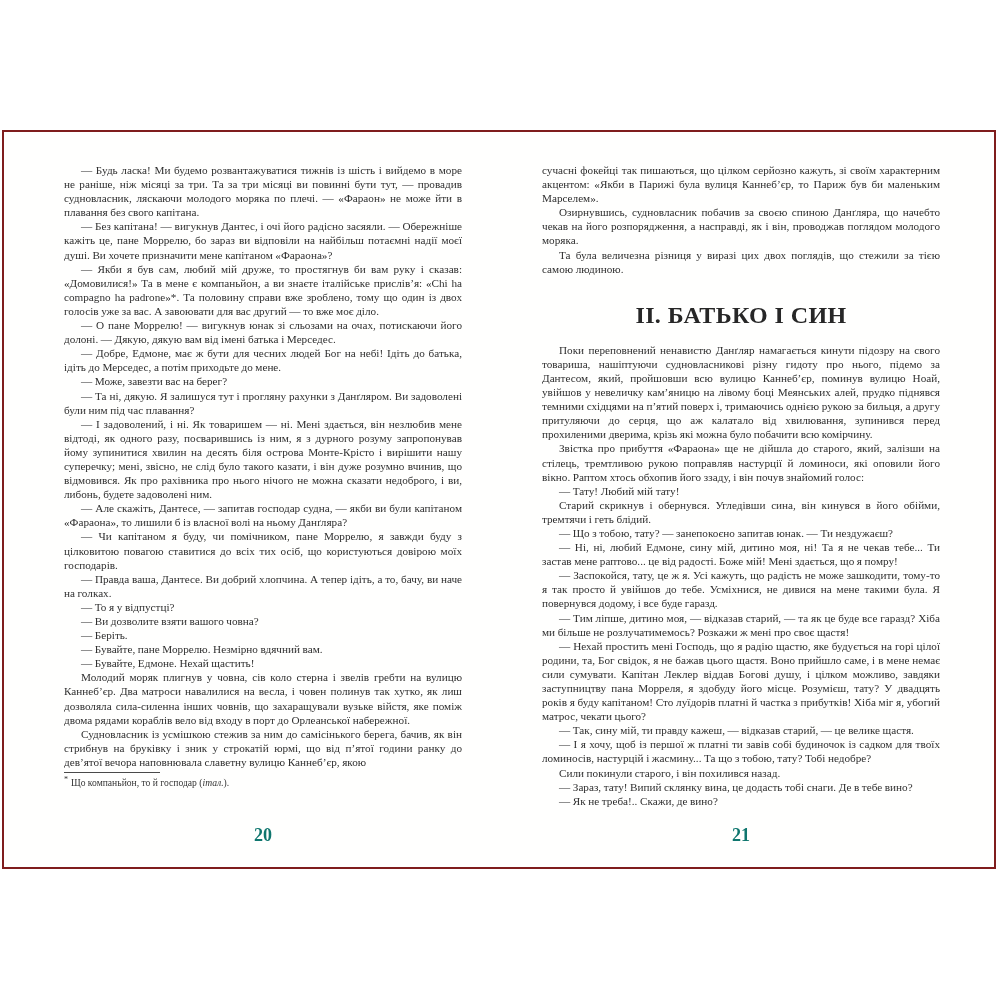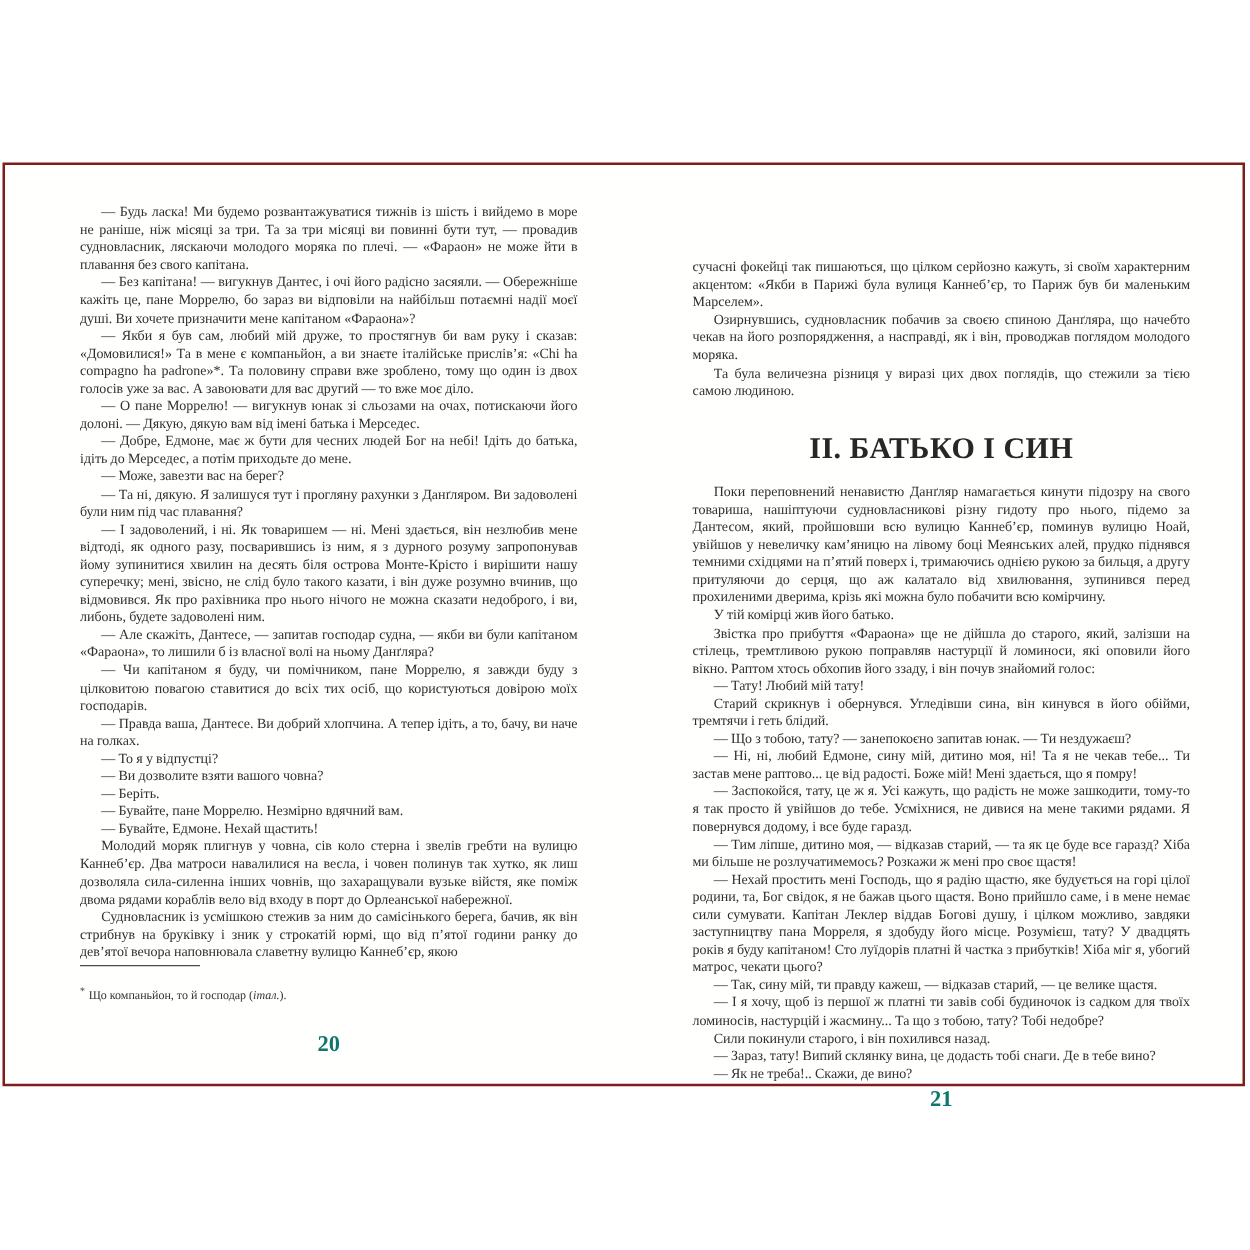--- a/index.html
+++ b/index.html
@@ -20,21 +20,21 @@
     background: #fffffe;
     border: 2px solid #7f1d1d;
   }
   .page {
     position: absolute;
     top: 31px;
     width: 398px;
     height: 696px;
   }
   .page-left  { left: 60px; }
-  .page-right { left: 550px; margin-top: 44px; }
+  .page-right { left: 538px; }
   .body-text {
     font-size: 11.2px;
     line-height: 14.1px;
     color: #2f2f2f;
     text-align: justify;
     hyphens: auto;
     word-spacing: -0.2px;
   }
   .body-text p { margin: 0; text-indent: 17px; }
   .body-text p.no-indent { text-indent: 0; }
@@ -50,21 +50,21 @@
   .footnote-rule {
     width: 96px;
     height: 0;
     border-top: 1px solid #4a4a4a;
     margin-top: 3px;
   }
   .footnote {
     font-size: 9.6px;
     line-height: 12px;
     color: #333333;
-    margin-top: 14px;
+    margin-top: 1px;
   }
   .fn-marker {
     font-size: 8px;
     vertical-align: super;
     margin-right: 3px;
   }
   .fn-italic { font-style: italic; }
   .page-number {
     position: absolute;
     top: 662px;
@@ -112,27 +112,26 @@
 
     <div class="page page-right">
       <div class="body-text">
           <p class="no-indent">сучасні фокейці так пишаються, що цілком серйозно кажуть, зі своїм характерним акцентом: «Якби в Парижі була вулиця Каннеб’єр, то Париж був би маленьким Марселем».</p>
           <p>Озирнувшись, судновласник побачив за своєю спиною Данґляра, що начебто чекав на його розпорядження, а насправді, як і він, проводжав поглядом молодого моряка.</p>
           <p>Та була величезна різниця у виразі цих двох поглядів, що стежили за тією самою людиною.</p>
         </div>
       <h2 class="chapter-heading">ІІ. БАТЬКО І СИН</h2>
       <div class="body-text">
           <p>Поки переповнений ненавистю Данґляр намагається кинути підозру на свого товариша, нашіптуючи судновласникові різну гидоту про нього, підемо за Дантесом, який, пройшовши всю вулицю Каннеб’єр, поминув вулицю Ноай, увійшов у невеличку кам’яницю на лівому боці Меянських алей, прудко піднявся темними східцями на п’ятий поверх і, тримаючись однією рукою за бильця, а другу притуляючи до серця, що аж калатало від хвилювання, зупинився перед прохиленими дверима, крізь які можна було побачити всю комірчину.</p>
-          <p>У тій комірці жив його батько.</p>
           <p>Звістка про прибуття «Фараона» ще не дійшла до старого, який, залізши на стілець, тремтливою рукою поправляв настурції й ломиноси, які оповили його вікно. Раптом хтось обхопив його ззаду, і він почув знайомий голос:</p>
           <p>— Тату! Любий мій тату!</p>
           <p>Старий скрикнув і обернувся. Угледівши сина, він кинувся в його обійми, тремтячи і геть блідий.</p>
           <p>— Що з тобою, тату? — занепокоєно запитав юнак. — Ти нездужаєш?</p>
           <p>— Ні, ні, любий Едмоне, сину мій, дитино моя, ні! Та я не чекав тебе... Ти застав мене раптово... це від радості. Боже мій! Мені здається, що я помру!</p>
-          <p>— Заспокойся, тату, це ж я. Усі кажуть, що радість не може зашкодити, тому-то я так просто й увійшов до тебе. Усміхнися, не дивися на мене такими рядами. Я повернувся додому, і все буде гаразд.</p>
+          <p>— Заспокойся, тату, це ж я. Усі кажуть, що радість не може зашкодити, тому-то я так просто й увійшов до тебе. Усміхнися, не дивися на мене такими була. Я повернувся додому, і все буде гаразд.</p>
           <p>— Тим ліпше, дитино моя, — відказав старий, — та як це буде все гаразд? Хіба ми більше не розлучатимемось? Розкажи ж мені про своє щастя!</p>
           <p>— Нехай простить мені Господь, що я радію щастю, яке будується на горі цілої родини, та, Бог свідок, я не бажав цього щастя. Воно прийшло саме, і в мене немає сили сумувати. Капітан Леклер віддав Богові душу, і цілком можливо, завдяки заступництву пана Морреля, я здобуду його місце. Розумієш, тату? У двадцять років я буду капітаном! Сто луїдорів платні й частка з прибутків! Хіба міг я, убогий матрос, чекати цього?</p>
           <p>— Так, сину мій, ти правду кажеш, — відказав старий, — це велике щастя.</p>
           <p>— І я хочу, щоб із першої ж платні ти завів собі будиночок із садком для твоїх ломиносів, настурцій і жасмину... Та що з тобою, тату? Тобі недобре?</p>
           <p>Сили покинули старого, і він похилився назад.</p>
           <p>— Зараз, тату! Випий склянку вина, це додасть тобі снаги. Де в тебе вино?</p>
           <p>— Як не треба!.. Скажи, де вино?</p>
         </div>
       <div class="page-number">21</div>
     </div>

